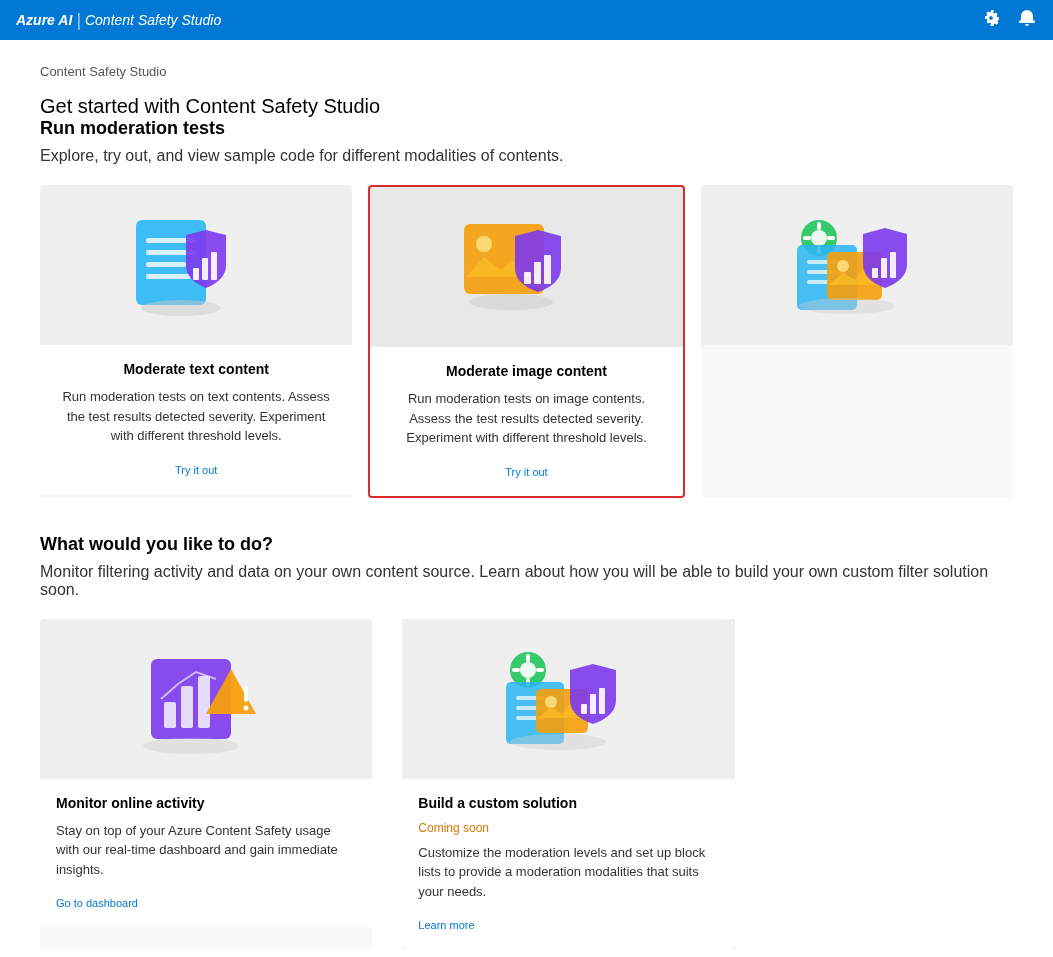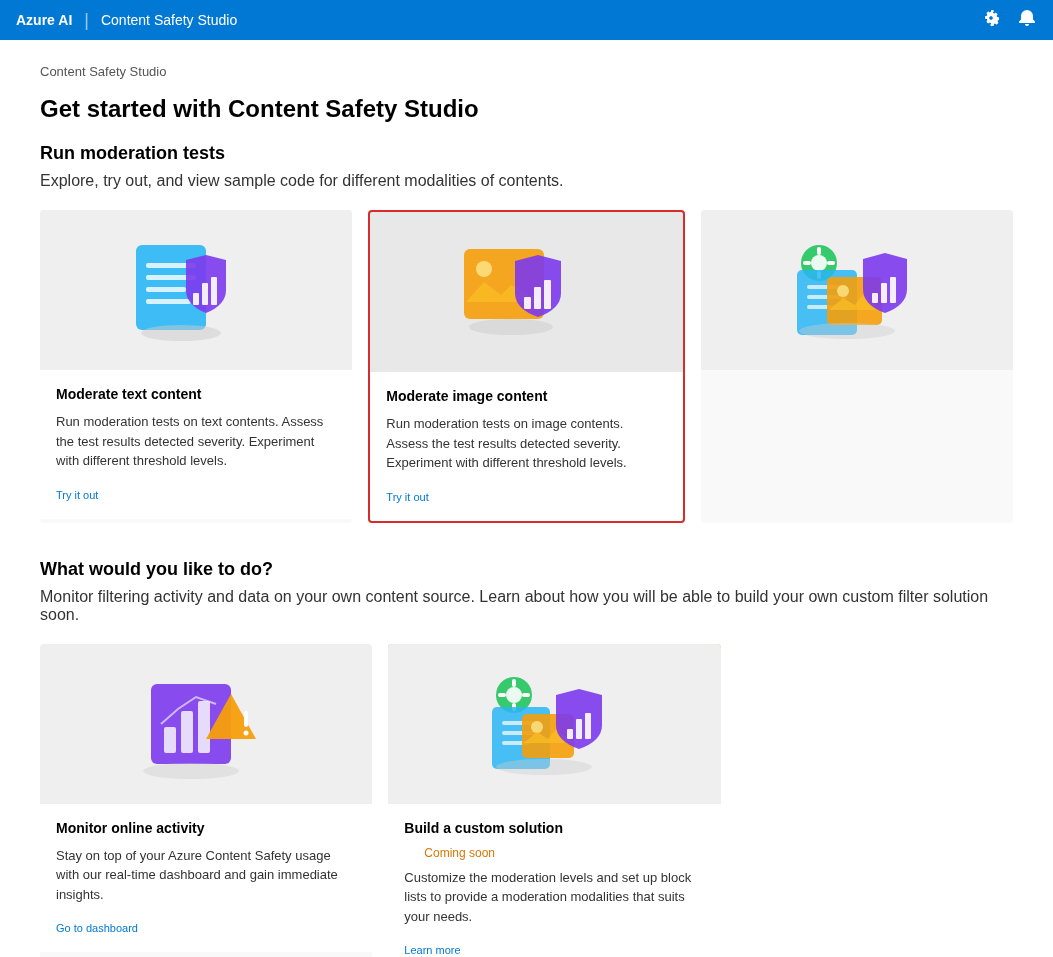--- a/index.html
+++ b/index.html
@@ -11,23 +11,23 @@
       color: white;
       display: flex;
       align-items: center;
       justify-content: space-between;
       height: 40px;
       padding: 0 16px;
     }
     .navbar-left {
       display: flex;
       align-items: center;
-      gap: 8px;
       font-size: 14px;
       font-weight: 400;
+      font-style: italic;
     }
     .navbar-brand {
       font-weight: 600;
       font-size: 14px;
     }
     .navbar-separator {
       color: rgba(255,255,255,0.6);
       font-size: 18px;
       margin: 0 4px;
     }
@@ -47,24 +47,23 @@
       padding: 24px 40px;
     }
 
     .breadcrumb {
       font-size: 13px;
       color: #555;
       margin-bottom: 16px;
     }
 
     .page-title {
-      font-size: 24px;
-      font-weight: 700;
+      font-size: 20px;
+      font-weight: 400;
       color: #000;
-      margin-bottom: 20px;
     }
 
     .section-title {
       font-size: 18px;
       font-weight: 700;
       color: #000;
       margin-bottom: 8px;
     }
 
     .section-desc {
@@ -79,20 +78,21 @@
       gap: 16px;
       margin-bottom: 36px;
     }
 
     .card {
       background: #f9f9f9;
       border-radius: 4px;
       flex: 1;
       overflow: hidden;
       cursor: pointer;
+      text-align: center;
     }
 
     .card.highlighted {
       border: 2px solid #d92b2b;
       background: #15803d;
     }
 
     .card-image-area {
       background: #efefef;
       height: 160px;
@@ -128,37 +128,36 @@
     .card-link {
       font-size: 11px;
       color: #0078d4;
       text-decoration: none;
       cursor: pointer;
     }
 
     
     .cards-row-2 {
       display: flex;
-      gap: 16px;
+      gap: 30px;
     }
 
     .card-half {
       flex: 0 0 calc(33.33% + 8px);
       background: #f9f9f9;
       border-radius: 4px;
       overflow: hidden;
       cursor: pointer;
     }
 
     .coming-soon {
       font-size: 12px;
       color: #d97706;
       margin-bottom: 8px;
       font-weight: 400;
-      margin-left: 20px;
     }
   </style>
 </head>
 <body>
 
 <nav class="navbar">
   <div class="navbar-left">
     <span class="navbar-brand">Azure AI</span>
     <span class="navbar-separator">|</span>
     <span class="navbar-title">Content Safety Studio</span>

